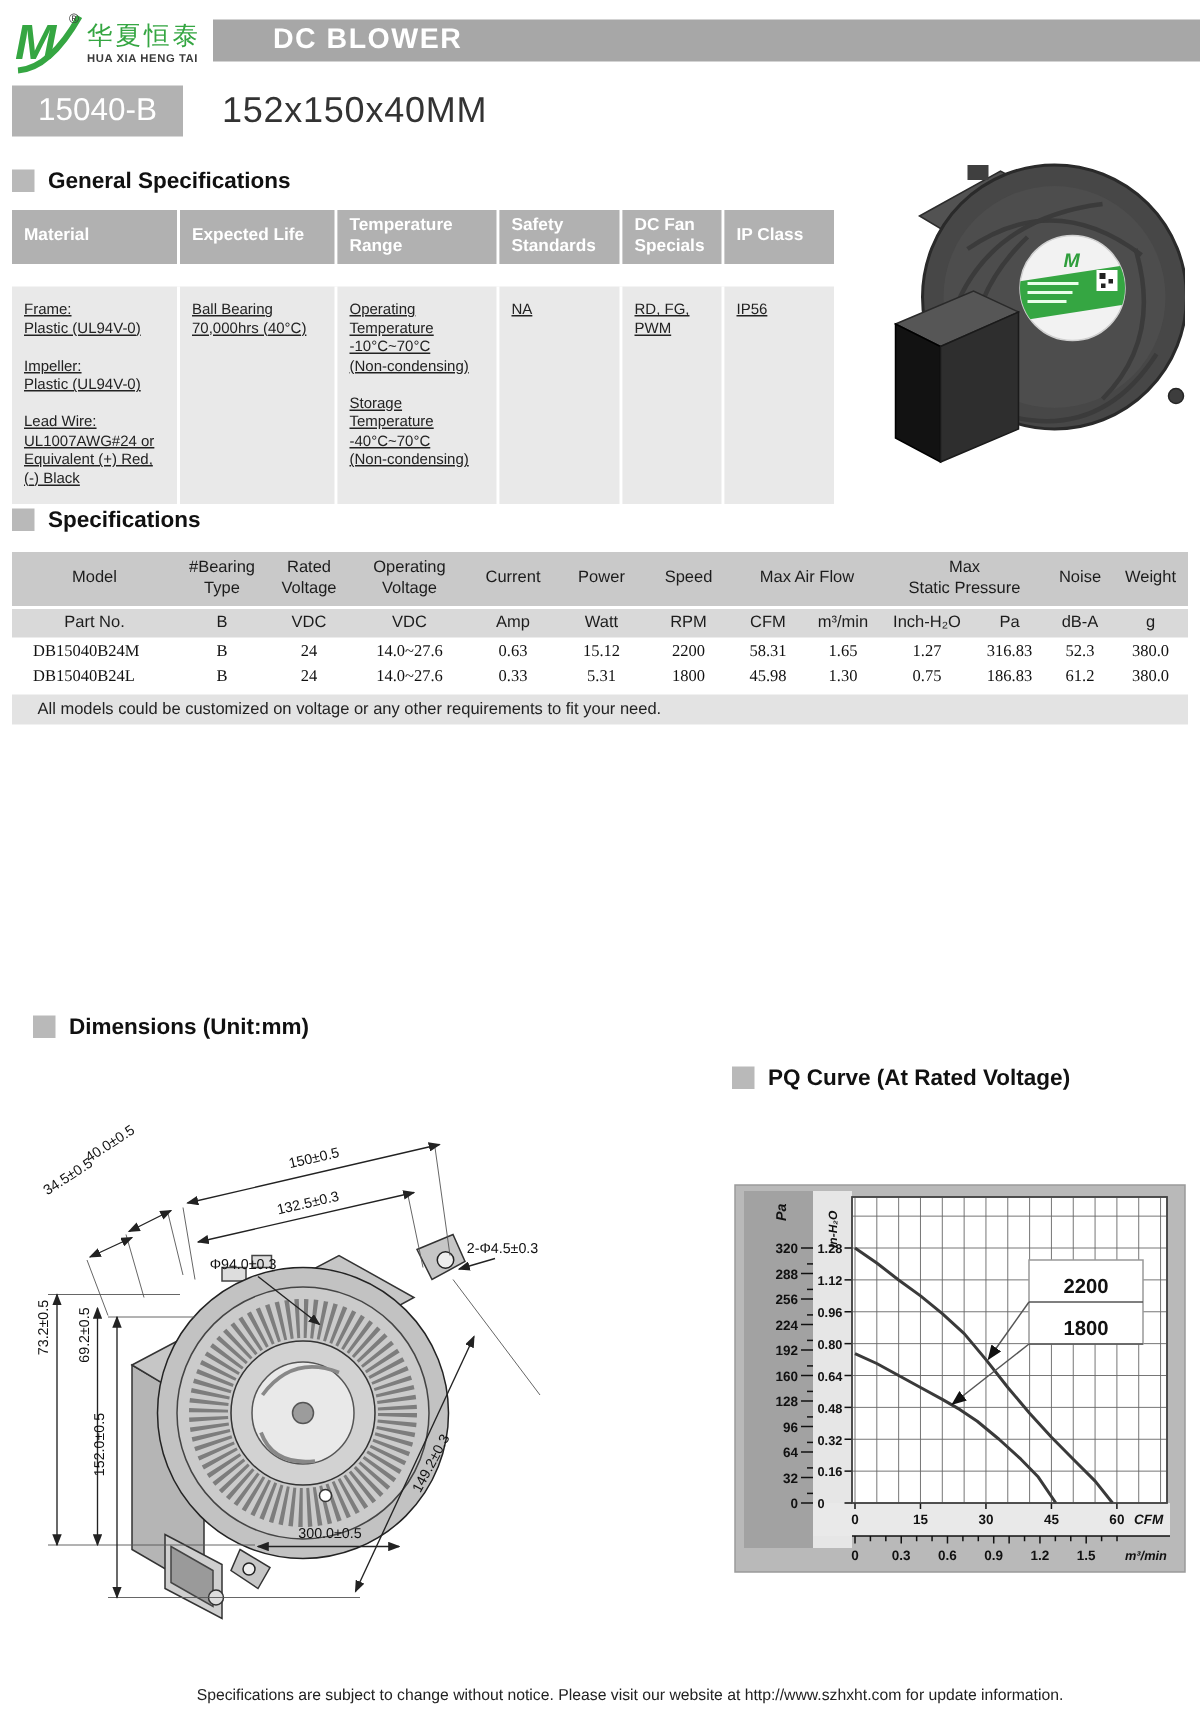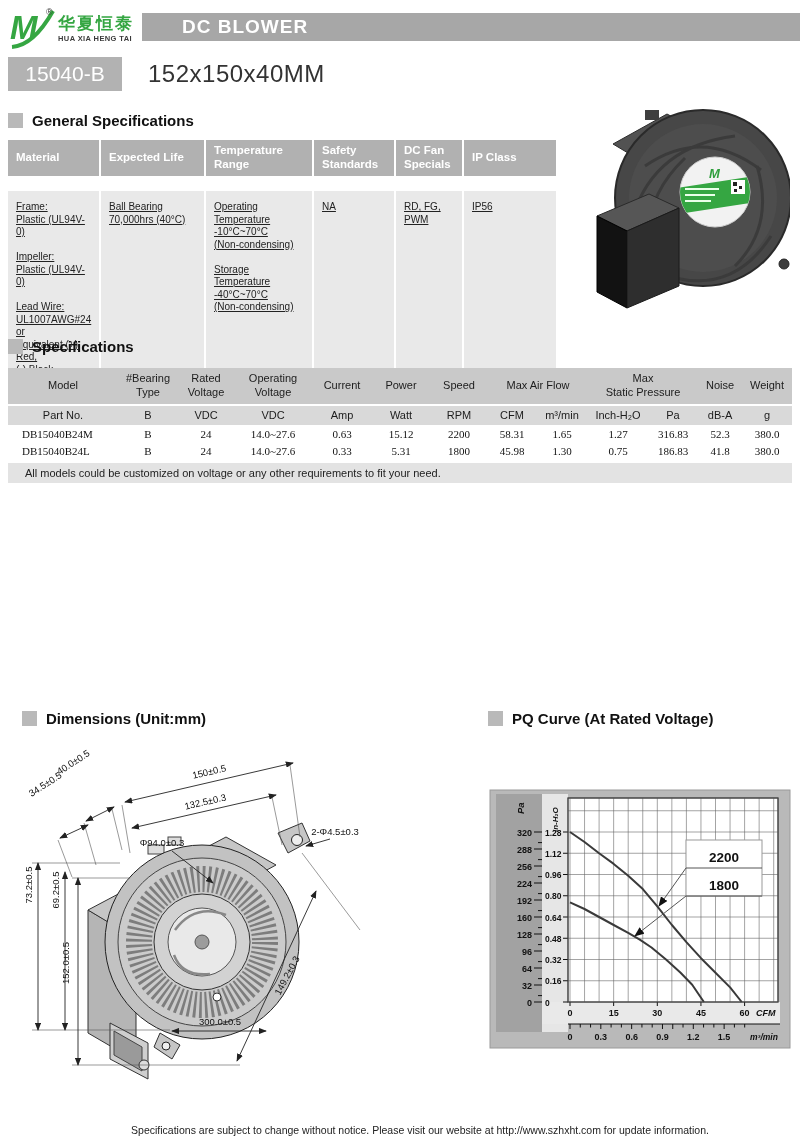--- a/index.html
+++ b/index.html
@@ -1,42 +1,42 @@
 <!DOCTYPE html>
 <html><head>
 <meta charset="utf-8">
 <style>
   html,body{margin:0;padding:0;background:#fff;}
   .page{position:relative;width:800px;height:1148px;background:#fff;overflow:hidden;
         font-family:"Liberation Sans",sans-serif;color:#222;}
   
   .logo{position:absolute;left:10px;top:6px;width:135px;height:52px;display:flex;align-items:flex-start;}
   .logo-text{margin-left:2px;margin-top:8px;}
-  .logo-cn{font-size:17px;font-weight:bold;color:#35a642;letter-spacing:2px;line-height:20px;}
+  .logo-cn{font-size:17px;font-weight:normal;color:#35a642;letter-spacing:2px;line-height:20px;}
   .logo-en{font-size:7.5px;font-weight:bold;color:#3a3a3a;letter-spacing:0.4px;}
   .titlebar{position:absolute;left:142px;top:13px;width:658px;height:28px;background:#a7a7a7;}
   .titlebar span{display:block;padding-left:40px;line-height:28px;color:#fff;font-weight:bold;font-size:19px;letter-spacing:1px;}
   .model-badge{position:absolute;left:8px;top:57px;width:114px;height:34px;background:#b2b2b2;color:#fff;
                font-size:21px;text-align:center;line-height:34px;}
   .model-size{position:absolute;left:148px;top:57px;height:34px;line-height:34px;font-size:24px;color:#333;letter-spacing:0.5px;}
   
   .sect{position:absolute;display:flex;align-items:center;gap:9px;}
   .sect .bullet{width:15px;height:15px;background:#b9b9b9;}
   .sect .stitle{font-size:15px;font-weight:bold;color:#111;}
   
   .gtable{position:absolute;left:8px;top:140px;width:548px;}
   .grow{display:flex;}
   .gh{background:#b1b1b1;color:#fff;font-weight:bold;font-size:11.5px;display:flex;align-items:center;
       padding:4px 8px;height:36px;box-sizing:border-box;border-right:2px solid #fff;line-height:1.2;}
   .gh:last-child{border-right:none;}
   .gc{background:#e9e9e9;color:#222;font-size:10px;line-height:1.25;padding:10px 8px;box-sizing:border-box;
       border-right:2px solid #fff;white-space:pre-line;min-height:134px;}
   .gc:last-child{border-right:none;}
   .gbody{margin-top:15px;text-decoration:underline;}
-  .w0{width:93px;} .w1{width:105px;} .w2{width:108px;} .w3{width:82px;} .w4{width:68px;} .w5{width:69px;flex:1;}
+  .w0{width:112px;} .w1{width:105px;} .w2{width:108px;} .w3{width:82px;} .w4{width:68px;} .w5{width:69px;flex:1;}
   
   .stable{position:absolute;left:8px;top:368px;width:784px;}
   .srow{display:flex;margin-bottom:2px;}
   .scell{display:flex;align-items:center;justify-content:center;text-align:center;box-sizing:border-box;
          white-space:pre-line;line-height:1.25;}
   .shead1 .scell{background:#c9c9c9;height:36px;font-size:11px;color:#1c1c1c;}
   .shead2 .scell{background:#d9d9d9;height:19px;font-size:11px;color:#1c1c1c;}
   .sdata .scell{background:#fff;height:15px;font-size:11px;color:#111;font-family:Liberation Serif, serif;}
   .sdata .scell.tl{justify-content:flex-start;text-align:left;padding-left:14px;}
   .snote{margin-top:4px;background:#e3e3e3;height:20px;line-height:20px;font-size:11px;color:#222;padding-left:17px;}
@@ -209,28 +209,28 @@
           <div class="scell" style="width: 60px;">B</div>
           <div class="scell" style="width: 56px;">24</div>
           <div class="scell" style="width: 78px;">14.0~27.6</div>
           <div class="scell" style="width: 60px;">0.33</div>
           <div class="scell" style="width: 58px;">5.31</div>
           <div class="scell" style="width: 58px;">1800</div>
           <div class="scell" style="width: 48px;">45.98</div>
           <div class="scell" style="width: 52px;">1.30</div>
           <div class="scell" style="width: 60px;">0.75</div>
           <div class="scell" style="width: 50px;">186.83</div>
-          <div class="scell" style="width: 44px;">41.8</div>
+          <div class="scell" style="width: 44px;">61.2</div>
           <div class="scell" style="width: 50px;">380.0</div>
         </div>
       </div>
     <div class="snote">All models could be customized on voltage or any other requirements to fit your need.</div>
   </div>
 
-  <div class="sect" style="left:8px;top:710px;padding-left:14px;">
+  <div class="sect" style="left:8px;top:676px;padding-left:14px;">
     <span class="bullet"></span>
     <span class="stitle">Dimensions (Unit:mm)</span>
   </div>
 
   <svg class="dims-svg" width="358" height="335" viewBox="0 0 358 335">
     <defs>
       <marker id="arr" markerWidth="9" markerHeight="7" refX="8" refY="3.5" orient="auto-start-reverse">
         <path d="M0,0 L9,3.5 L0,7 z" fill="#222"></path>
       </marker>
     </defs>

